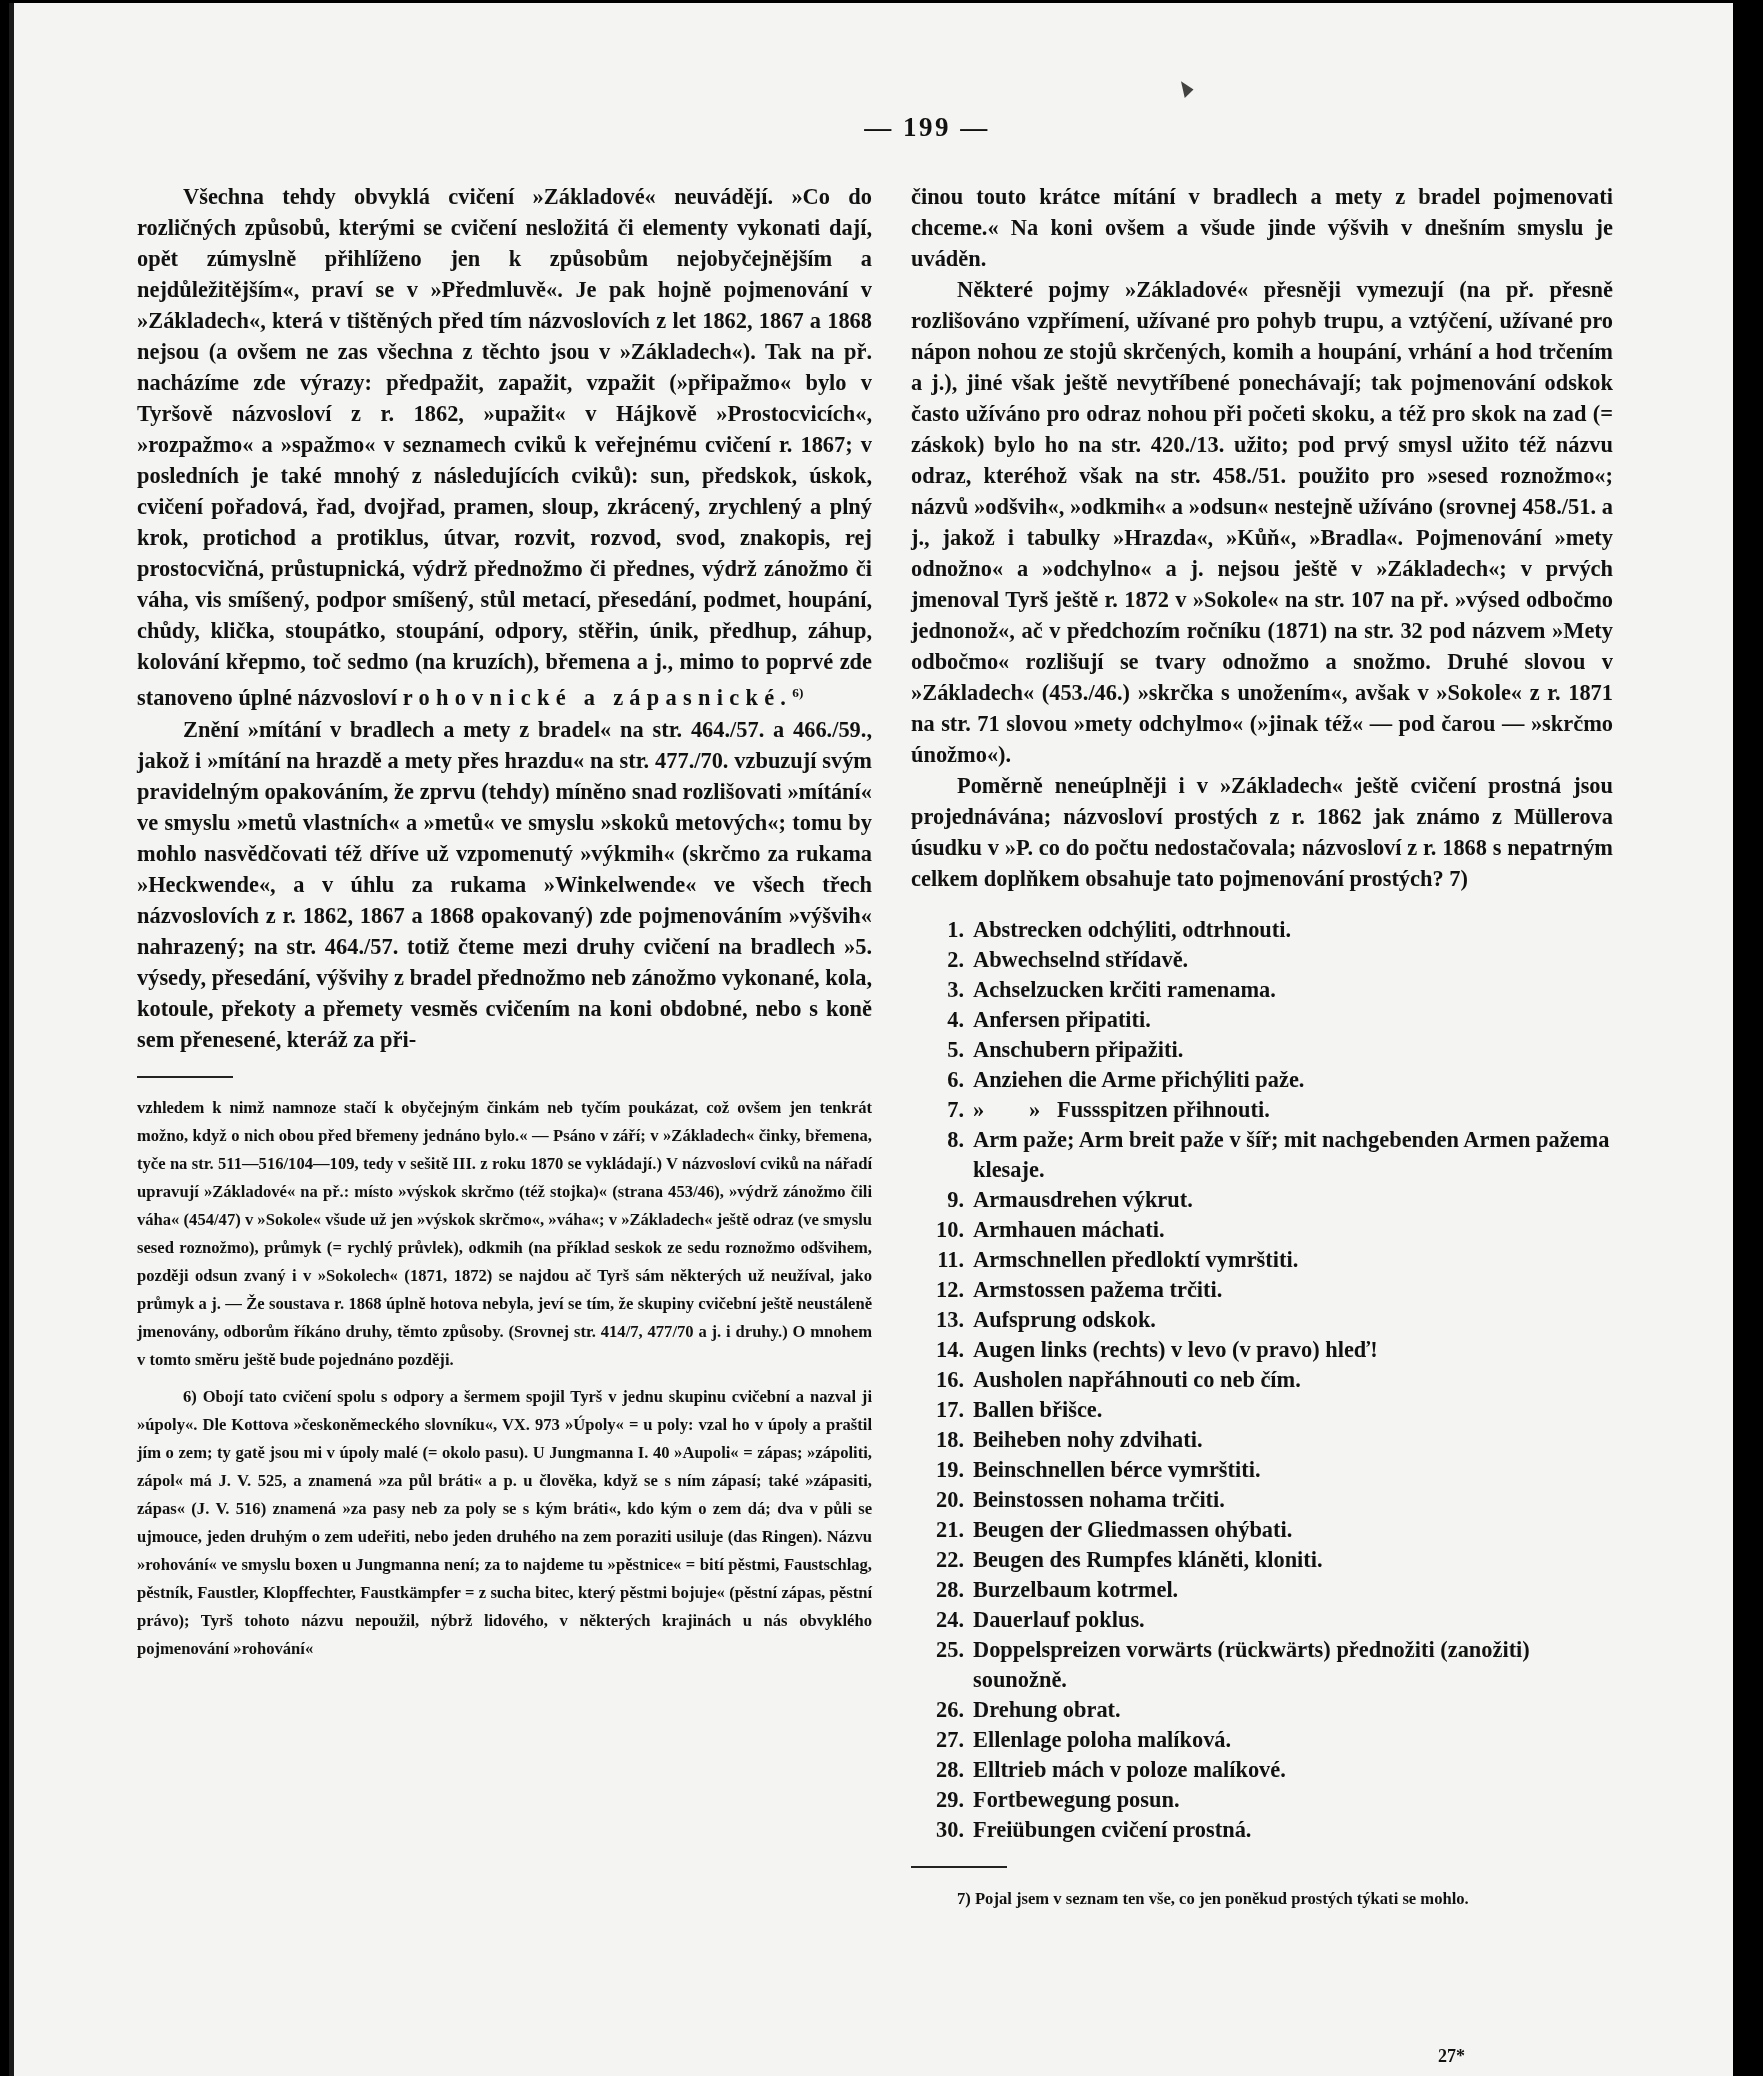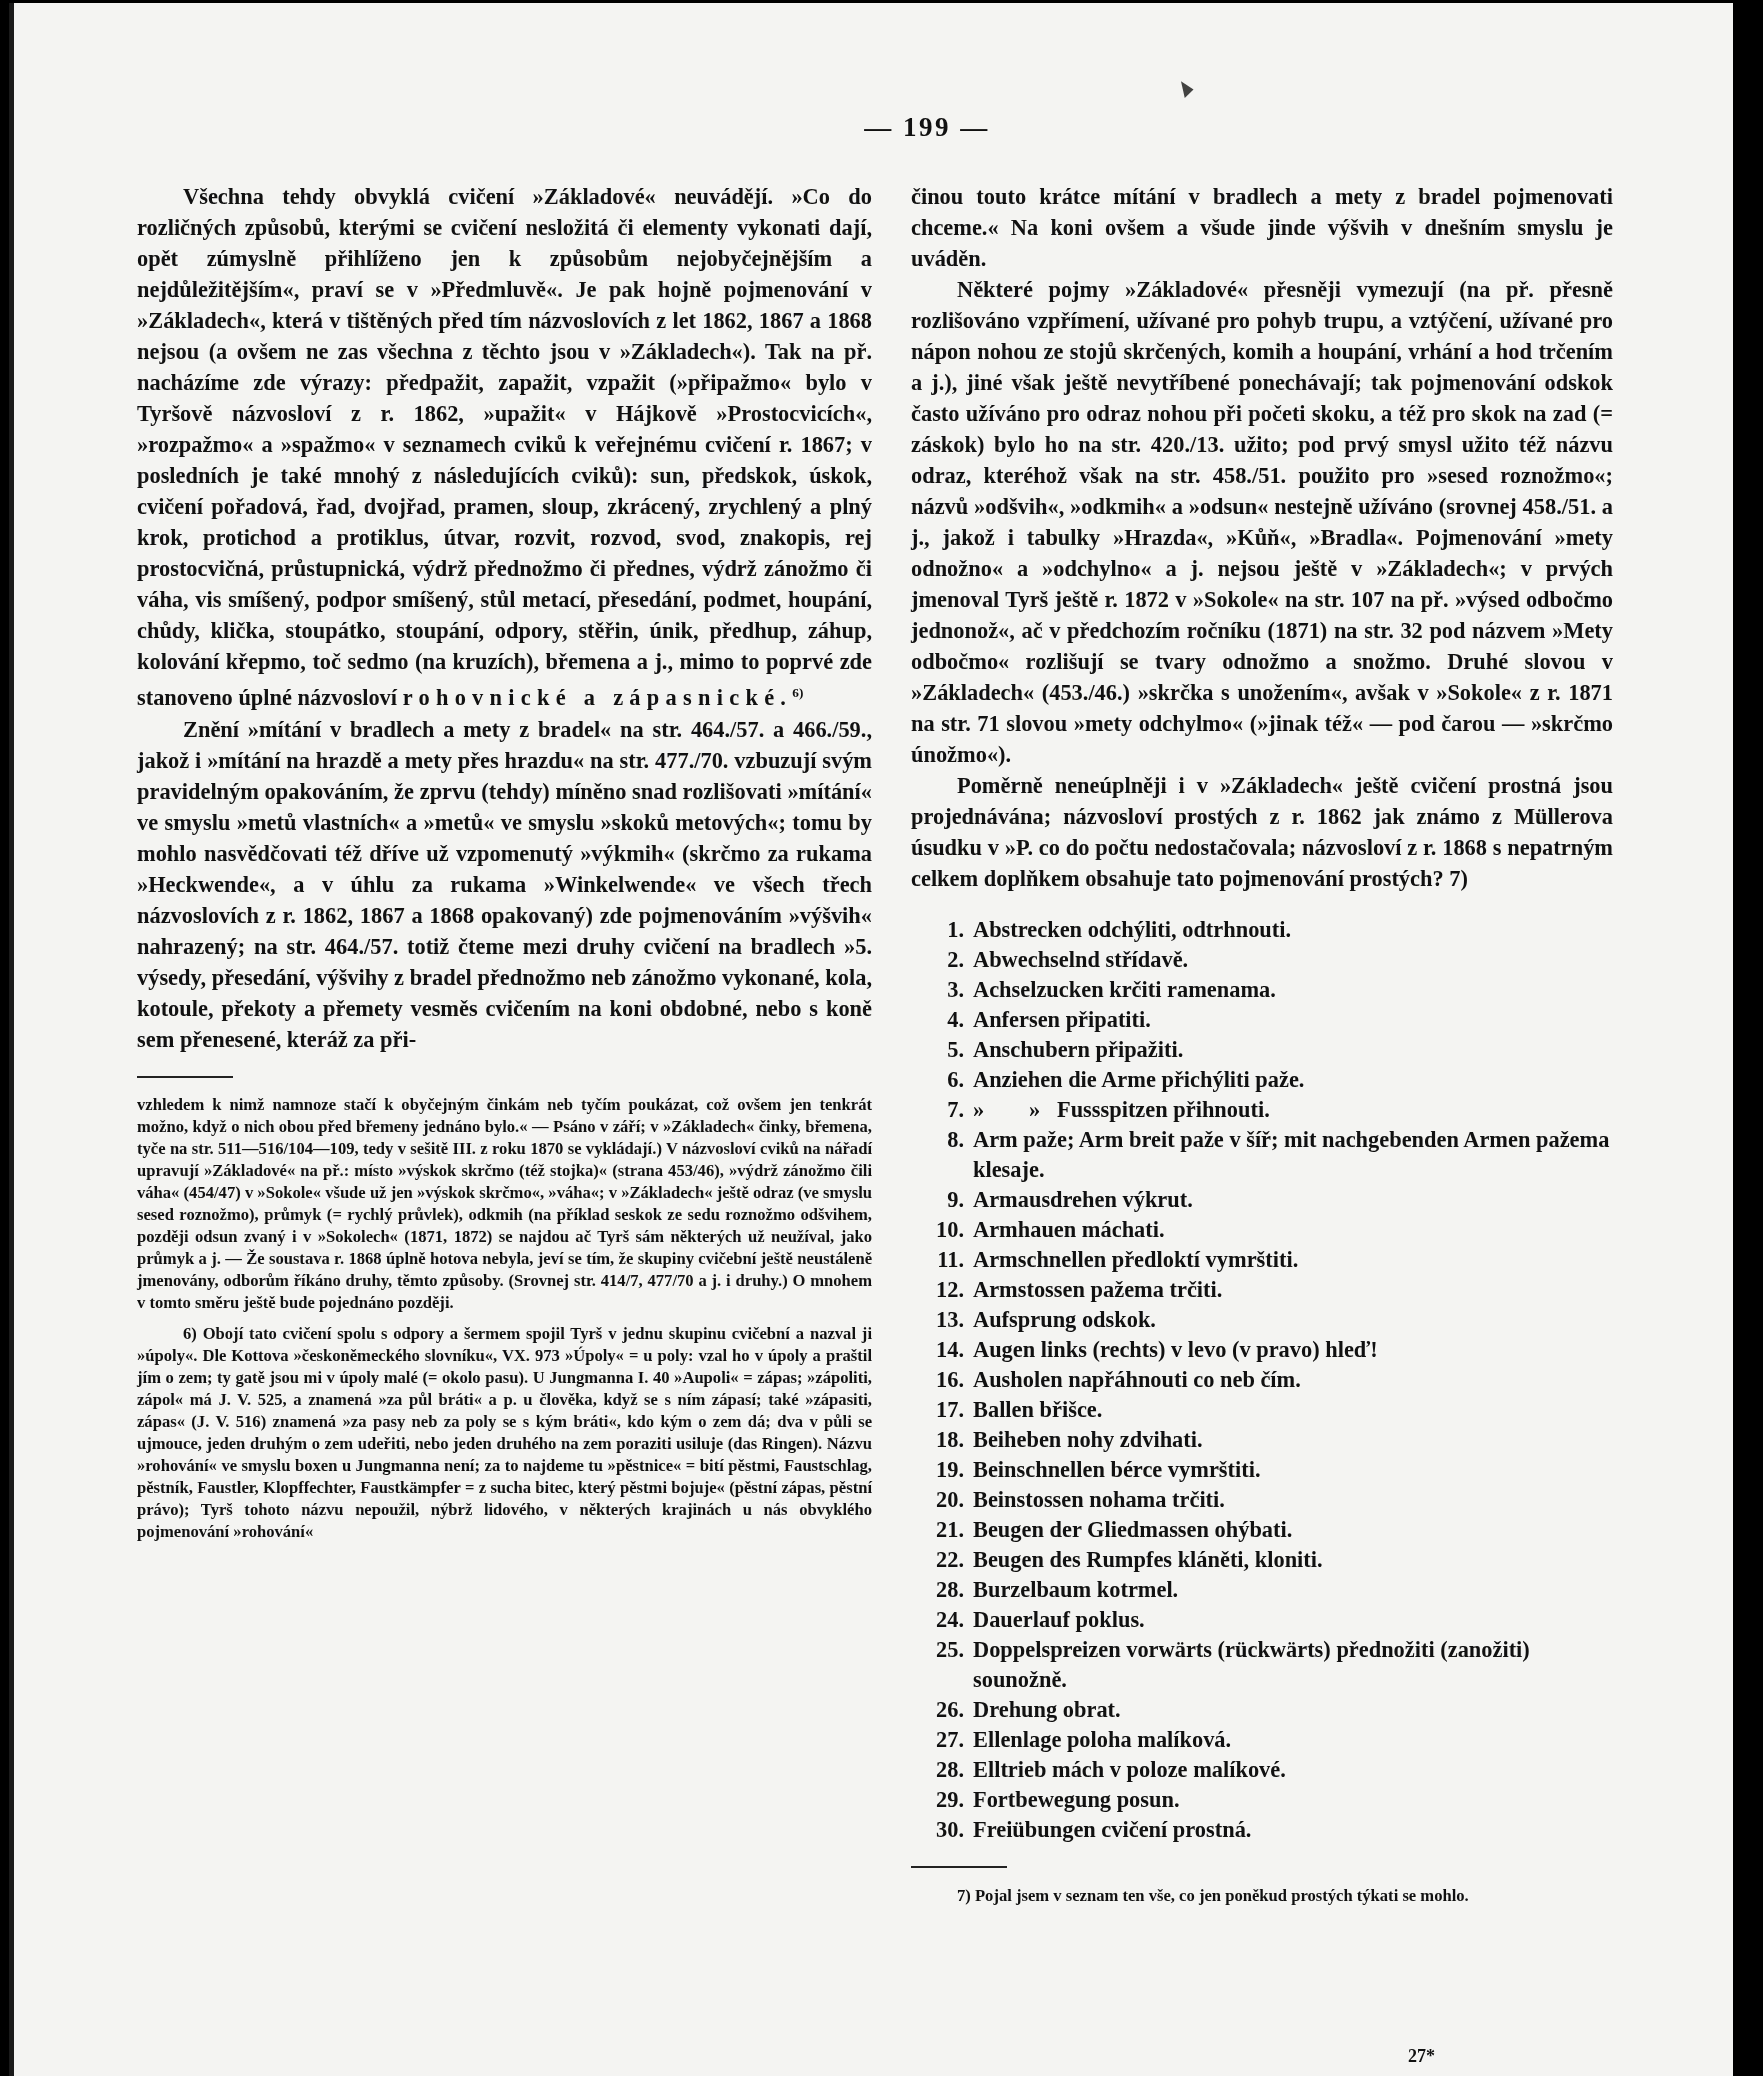--- a/index.html
+++ b/index.html
@@ -62,21 +62,21 @@
   .spaced { letter-spacing: 0.28em; }
   .rule {
     width: 96px;
     height: 2.1px;
     background: #222;
     margin: 21px 0 16.6px 0;
   }
   .footnote p {
     margin: 0;
     font-size: 16.6px;
-    line-height: 22px;
+    line-height: 28px;
     text-indent: 0;
   }
   .footnote p.indent { text-indent: 46px; margin-top: 9px; }
   .term-list {
     list-style: none;
     margin: 21px 0 0 0;
     padding: 0;
     font-size: 22.4px;
     line-height: 30px;
     text-align: left;
@@ -88,21 +88,21 @@
     display: inline-block;
     width: 62px;
     text-align: right;
     padding-right: 9px;
     flex: 0 0 62px;
     box-sizing: border-box;
   }
   .term-list .txt { flex: 1; }
   .signature {
     position: absolute;
-    left: 1394px;
+    left: 1424px;
     top: 2043px;
     font-family: "Liberation Serif", serif;
     font-weight: bold;
     font-size: 18px;
     color: #111;
   }
   .smudge {
     position: absolute;
     left: 1167px;
     top: 78px;

